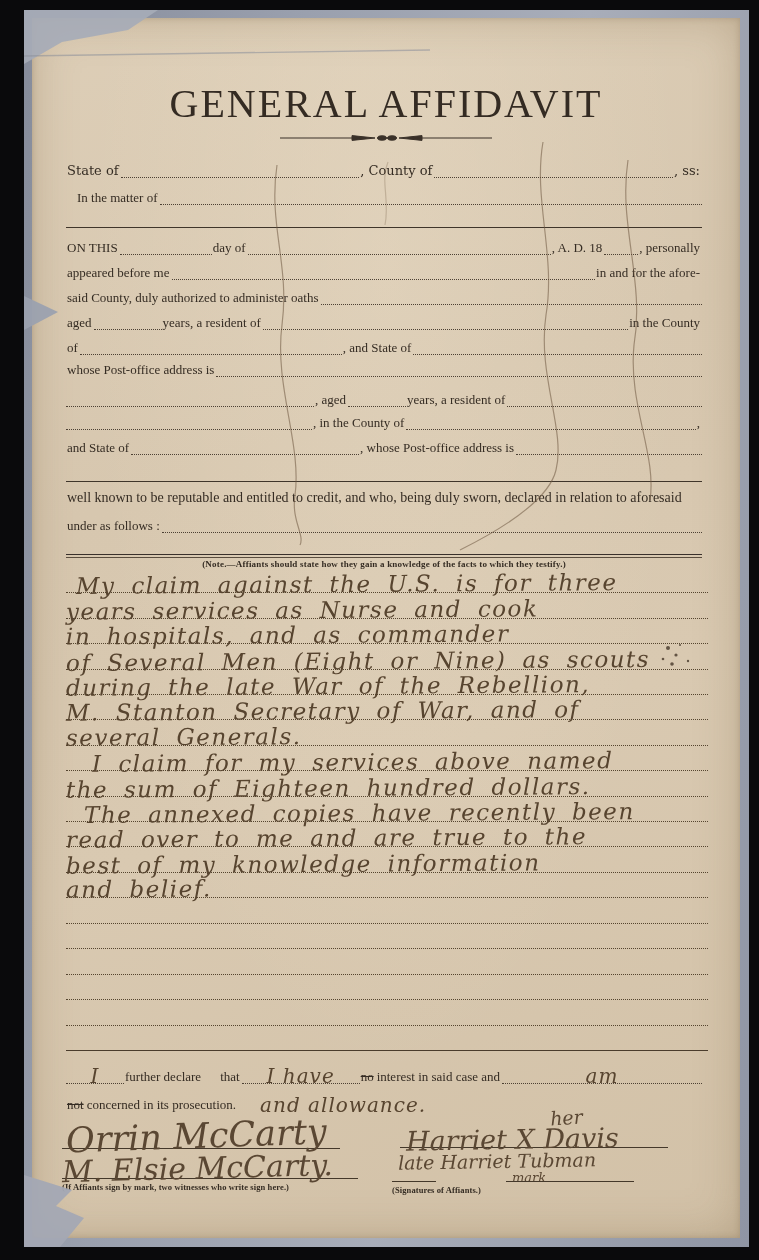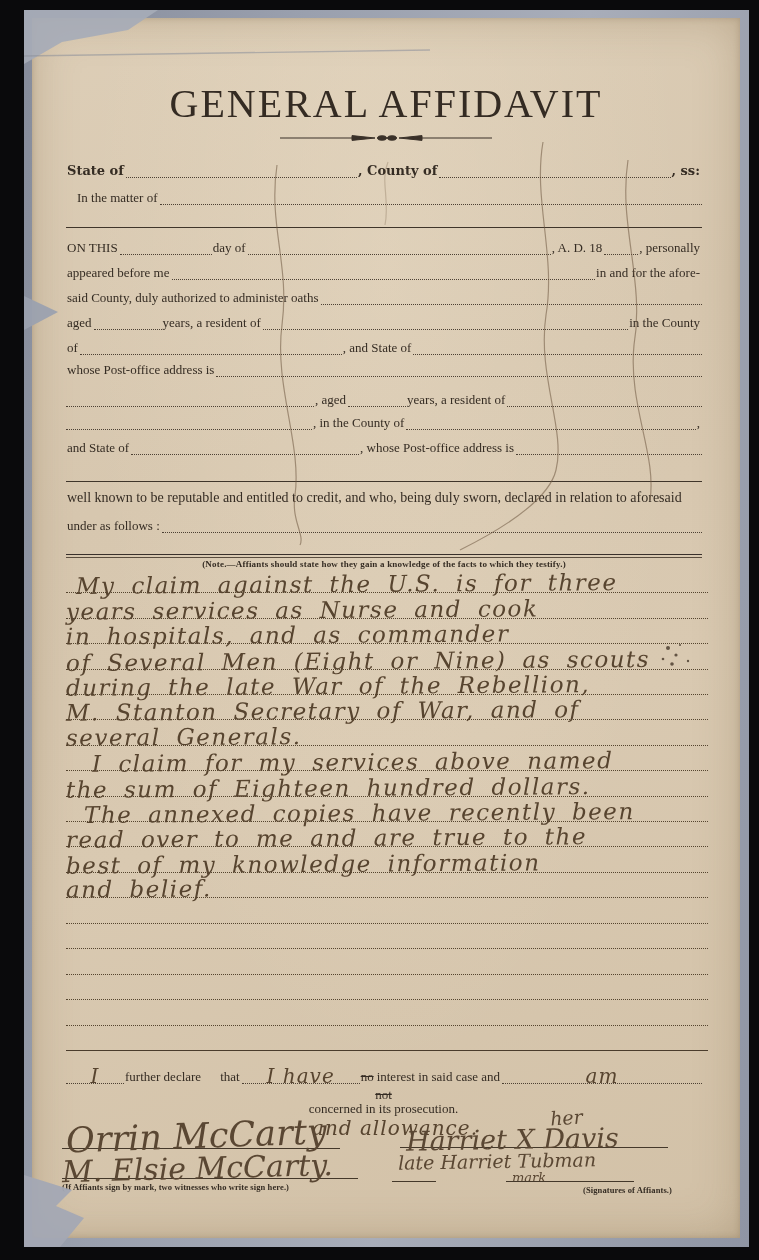--- a/index.html
+++ b/index.html
@@ -22,21 +22,21 @@
   }
   .title{
     position:absolute;top:62px;left:0;right:0;text-align:center;
     font-size:40px;letter-spacing:2px;color:#342b23;
     font-family:"Liberation Serif",serif;font-weight:400;
   }
   .divider{position:absolute;top:114px;left:50%;transform:translateX(-50%);}
   .form{position:absolute;top:134px;left:34px;right:38px;color:#352c23;}
   .fl{display:flex;align-items:flex-end;font-size:13px;color:#352c23;}
   .fl .lbl{white-space:nowrap;padding:0 2px 0 1px;line-height:1.05;}
-  .fl .bl{font-weight:bold;font-family:"DejaVu Serif",serif;}
+  .fl .bl{font-weight:normal;font-family:"DejaVu Serif",serif;}
   .fill{flex:1 1 auto;border-bottom:1px dotted #4d4134;height:1px;}
   .fillf{flex:0 0 auto;border-bottom:1px dotted #4d4134;height:1px;}
   .solid{border-bottom:1.3px solid #3f352a;}
   .hr2{position:absolute;left:34px;right:38px;top:536px;height:2px;
        border-top:1.5px solid #39302back;border-top:1.5px solid #39302b;border-bottom:1px solid #5a4d3e;}
   .note{position:absolute;left:34px;right:38px;top:541px;text-align:center;
         font-size:9px;font-weight:bold;color:#352c23;letter-spacing:.2px;}
   .statement{position:absolute;top:550px;left:34px;right:32px;}
   .hline{height:24.4px;border-bottom:1px dotted #55452f;display:flex;align-items:flex-end;overflow:visible;}
   .bline{height:24.5px;border-bottom:1px dotted #55452f;}
@@ -47,21 +47,21 @@
     color:#57442f;transform:translateY(4px) rotate(-.4deg);
     white-space:nowrap;line-height:1;
   }
   .hw2{
     font-family:"DejaVu Serif",serif;font-style:italic;
     font-size:20px;letter-spacing:1px;color:#57442f;white-space:nowrap;
     line-height:1;transform:translateY(3px);
   }
   .ind1{margin-left:10px;} .ind2{margin-left:26px;} .ind3{margin-left:18px;}
   .declare{position:absolute;top:1033px;left:34px;right:38px;height:33px;}
-  .pros{position:absolute;top:1070px;left:34px;right:38px;height:24px;align-items:center;flex-direction:column;}
+  .pros{position:absolute;top:1070px;left:34px;right:38px;height:24px;align-items:flex-end;}
   .strike{text-decoration:line-through;}
   .hwslot{display:flex;align-items:flex-end;justify-content:center;}
   .sigs{position:absolute;top:1086px;left:30px;right:30px;display:flex;}
   .wit{width:330px;} .affi{width:330px;margin-left:12px;}
   .script{font-family:"DejaVu Serif",serif;font-style:italic;color:#5a4733;line-height:1;white-space:nowrap;}
   .sig1{font-size:35px;transform:rotate(-2deg);margin:14px 0 0 4px;}
   .sig2{font-size:30px;transform:rotate(-1.5deg);margin:4px 0 0 0;}
   .sig3{font-size:27px;transform:rotate(-1deg);margin:2px 0 0 14px;}
   .her{font-size:19px;margin-left:158px;transform:rotate(-4deg);}
   .late{font-size:19px;margin:3px 0 0 6px;transform:rotate(-1deg);}
@@ -257,21 +257,21 @@
       <div class="affi">
         <div class="script her">her</div>
         <div class="script sig3">Harriet X Davis</div>
         <div class="sigline" style="width:268px;margin-left:8px"></div>
         <div class="script late">late Harriet Tubman</div>
         <div class="script mark">mark</div>
         <div class="broken">
           <span style="width:44px"></span>
             <span style="width:128px;margin-left:70px"></span>
         </div>
-        <div class="cap" style="text-align:right;width:280px">(Signatures of Affiants.)</div>
+        <div class="cap" style="text-align:left;width:280px">(Signatures of Affiants.)</div>
       </div>
     </div>
 
   </div>
 </div>
 
 <svg class="overlay" width="759" height="1260" viewBox="0 0 759 1260">
 
   <g fill="none" stroke="#6e5740" stroke-width="1.2" opacity="0.55">
     <path d="M277,165 C268,225 290,265 282,325 C274,385 302,445 295,495 C291,520 305,535 300,545"></path>

